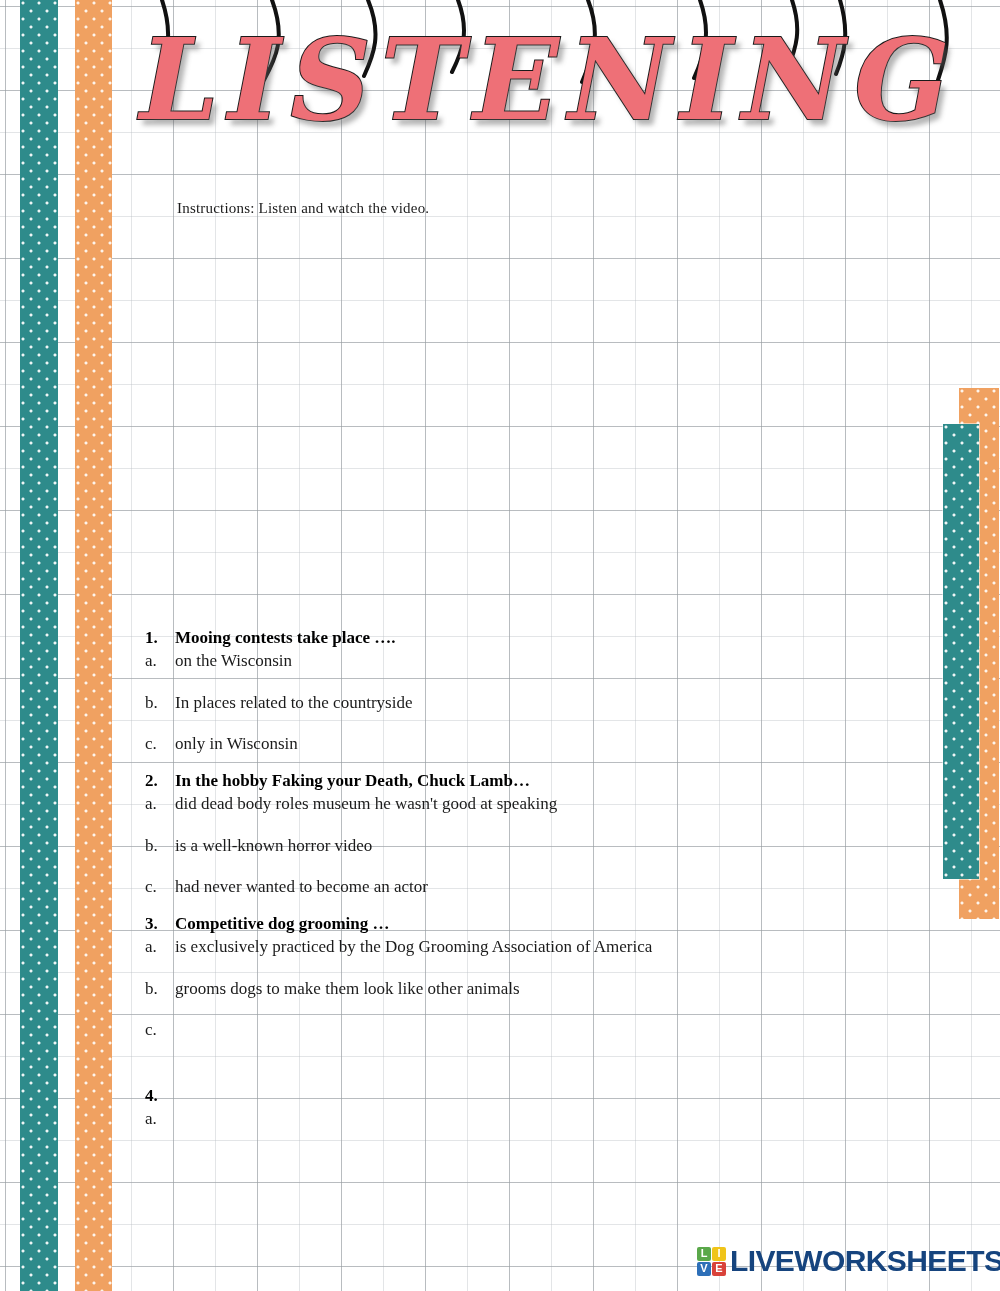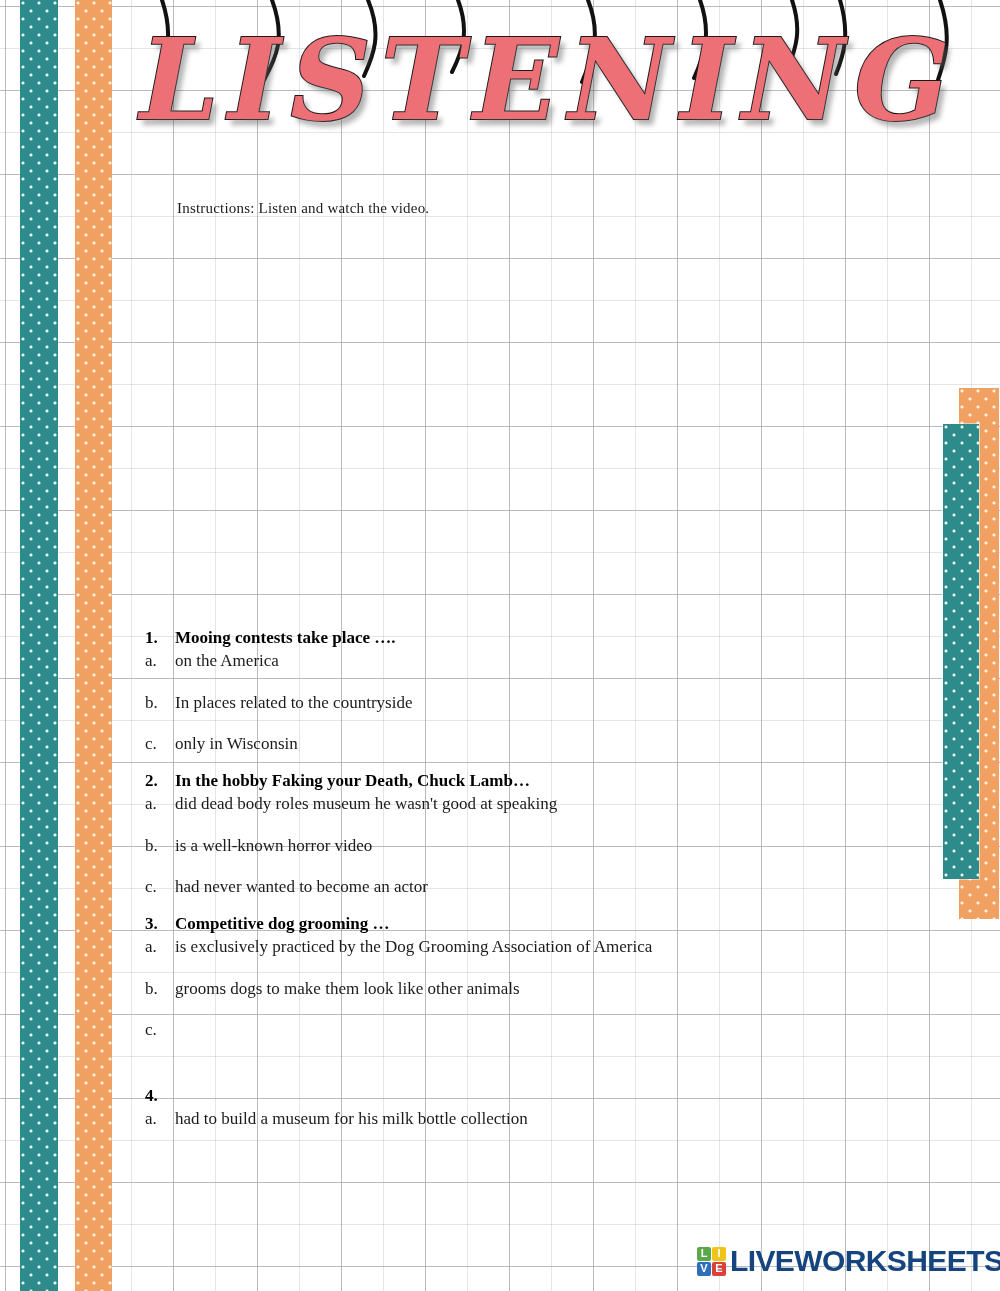--- a/index.html
+++ b/index.html
@@ -209,21 +209,21 @@
 
   <div id="questions">
 
     <div class="question-block">
       <div class="q-stem">
         <span class="q-num">1.</span>
         <span>Mooing contests take place ….</span>
       </div>
       <div class="q-opt first">
         <span class="opt-letter">a.</span>
-        <span>on the America</span>
+        <span>on the Wisconsin</span>
       </div>
       <div class="q-opt">
         <span class="opt-letter">b.</span>
         <span>In places related to the countryside</span>
       </div>
       <div class="q-opt">
         <span class="opt-letter">c.</span>
         <span>only in Wisconsin</span>
       </div>
     </div>
@@ -264,21 +264,20 @@
         <span class="opt-letter">c.</span>
       </div>
     </div>
 
     <div class="question-block" style="margin-top:45px;">
       <div class="q-stem">
         <span class="q-num">4.</span>
       </div>
       <div class="q-opt first">
         <span class="opt-letter">a.</span>
-        <span>had to build a museum for his milk bottle collection</span>
       </div>
     </div>
 
   </div>
 
   <div id="footer-logo">
     <div id="logo-tiles">
       <span class="logo-tile" style="background:#5aa84a;">L</span>
       <span class="logo-tile" style="background:#f0c419;">I</span>
       <span class="logo-tile" style="background:#2d6fb8;">V</span>

